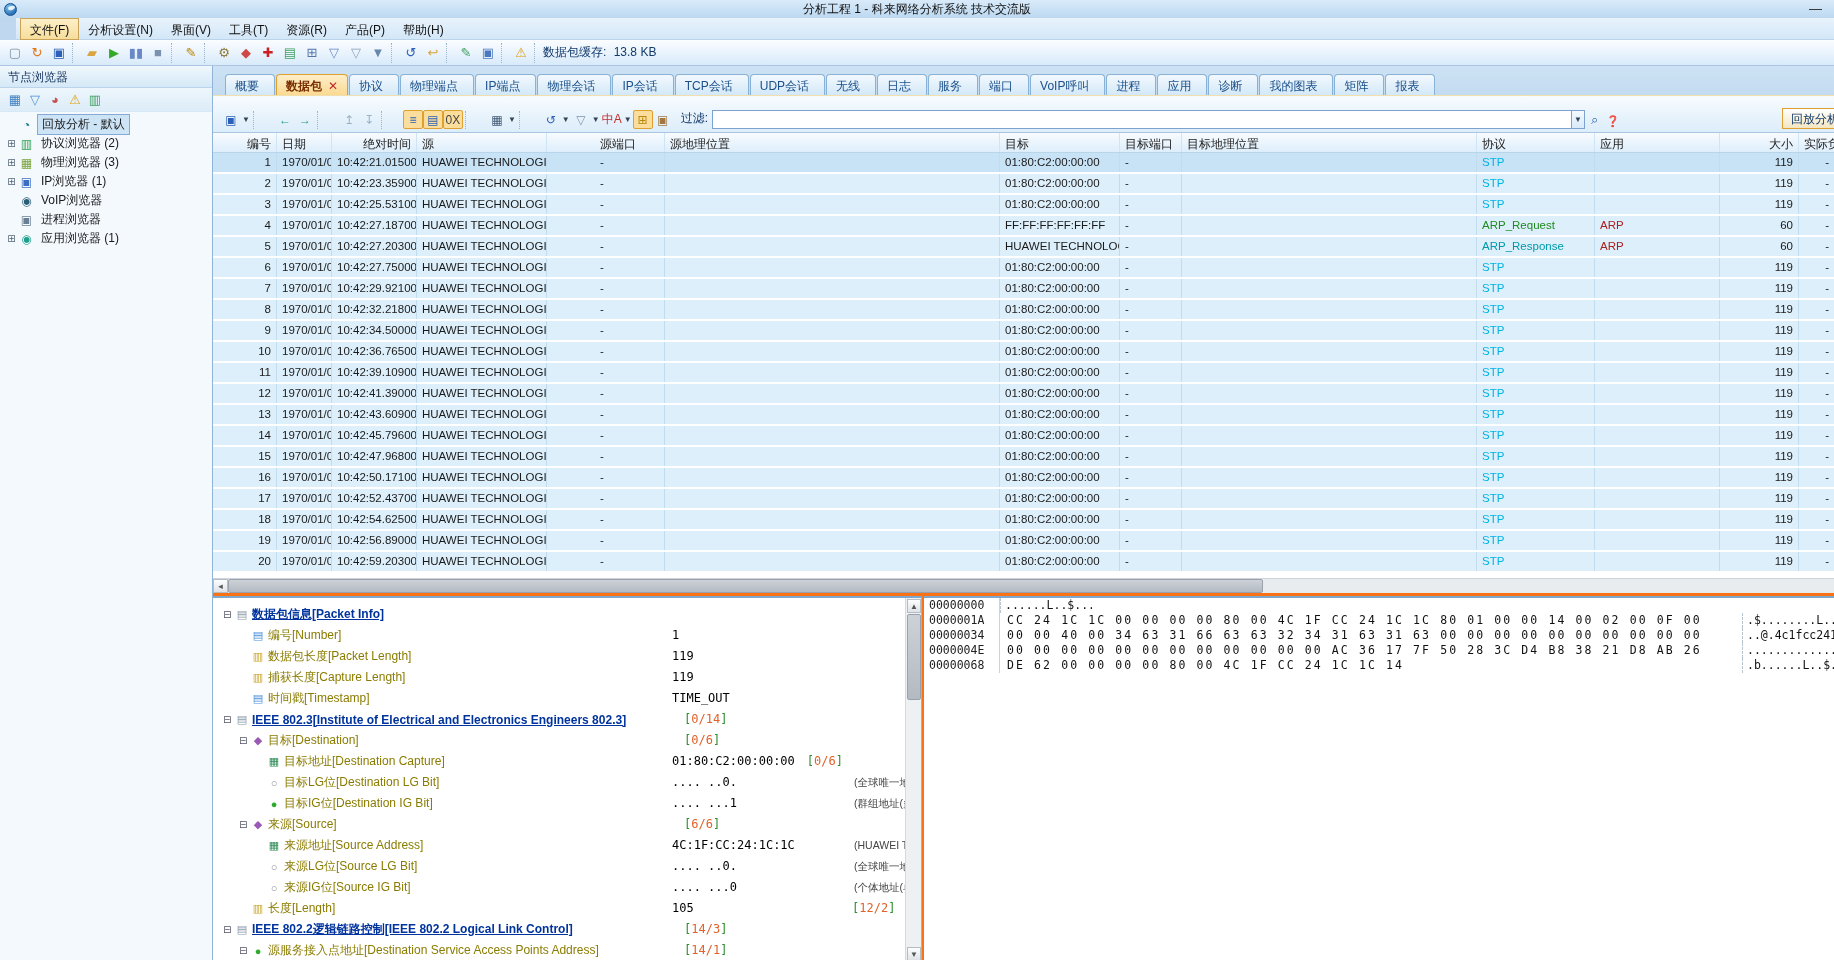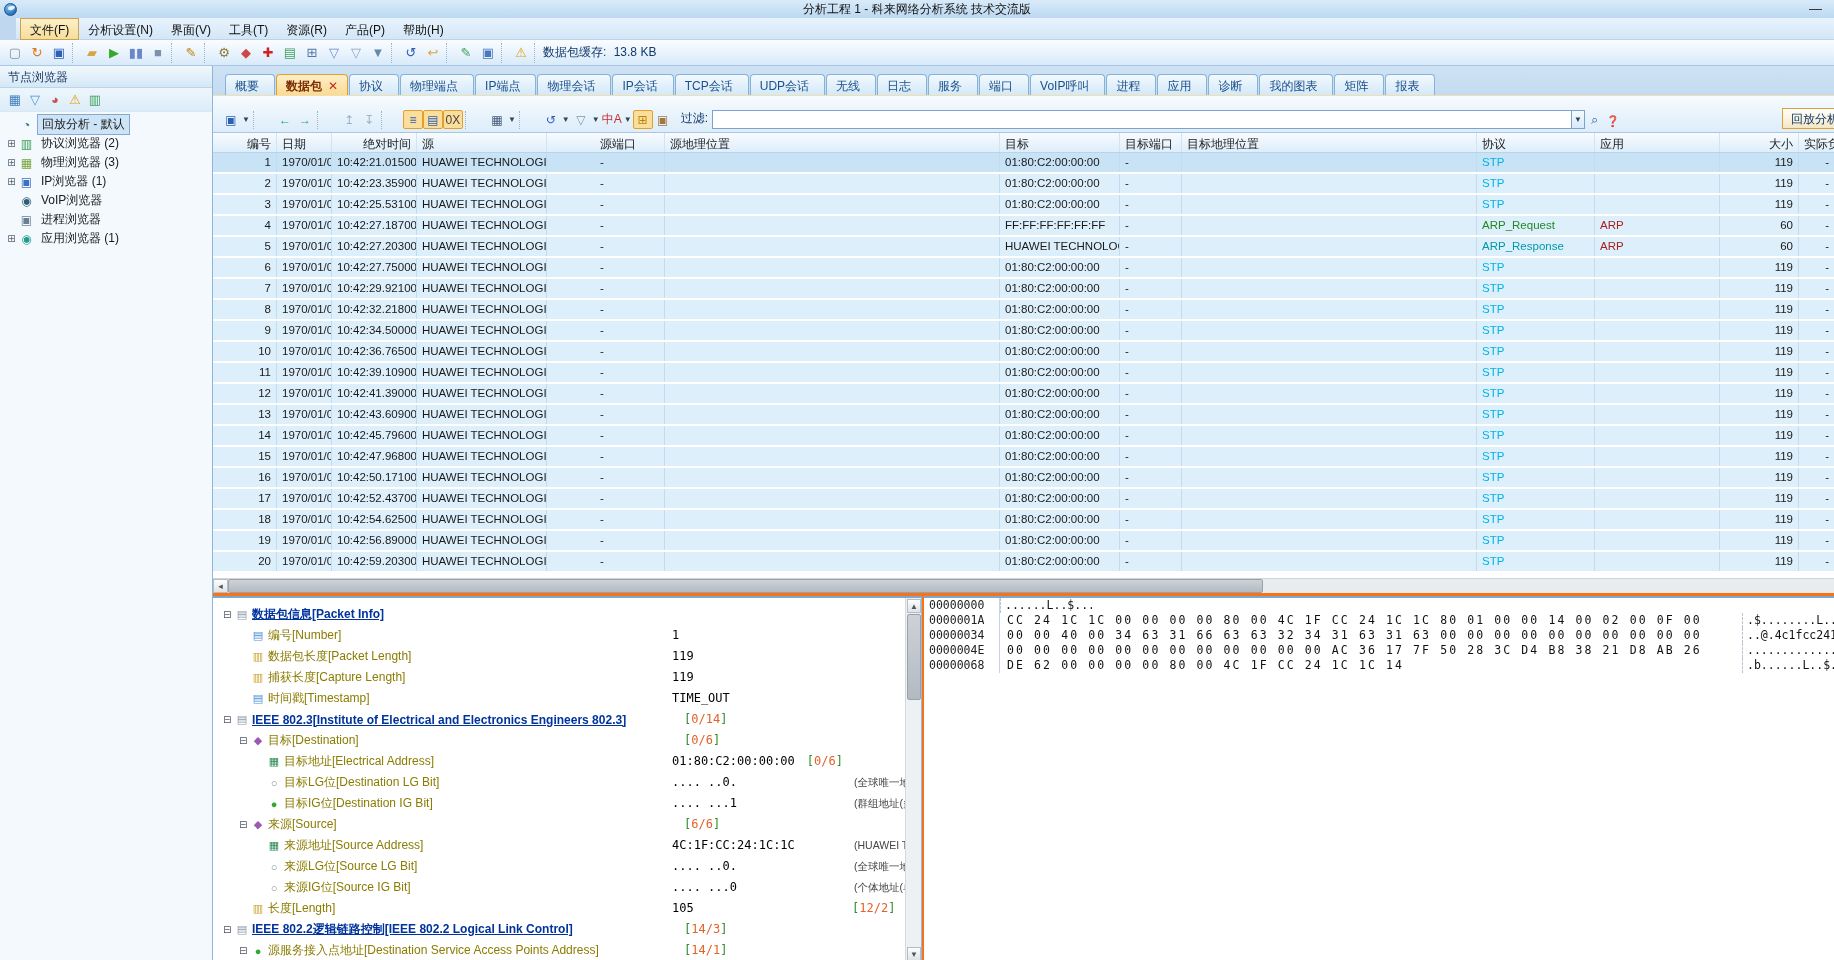--- a/index.html
+++ b/index.html
@@ -875,21 +875,21 @@
             <span class="dv"></span>
             <span class="dbr"><span class="o">[</span><span class="i">0/6</span><span class="c2">]</span></span>
             <span class="dcmt"></span>
             <span class="dbr"><span class="o"></span><span class="i"></span></span>
           </span>
         </div>
 
         <div class="drow lvl2">
           <span class="dexp"></span>
           <span class="dicon" style="color: rgb(46, 139, 87);">▦</span>
-          <span class="dlabel">目标地址[Electrical Address]</span>
+          <span class="dlabel">目标地址[Destination Capture]</span>
           <span class="dval">
             <span class="dv">01:80:C2:00:00:00</span>
             <span class="dbr"><span class="o">[</span><span class="i">0/6</span><span class="c2">]</span></span>
             <span class="dcmt"></span>
             <span class="dbr"><span class="o"></span><span class="i"></span></span>
           </span>
         </div>
 
         <div class="drow lvl2">
           <span class="dexp"></span>

